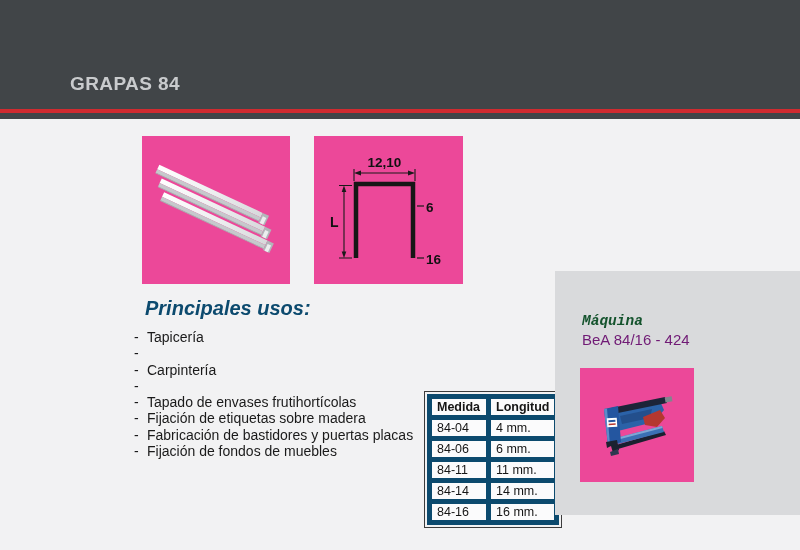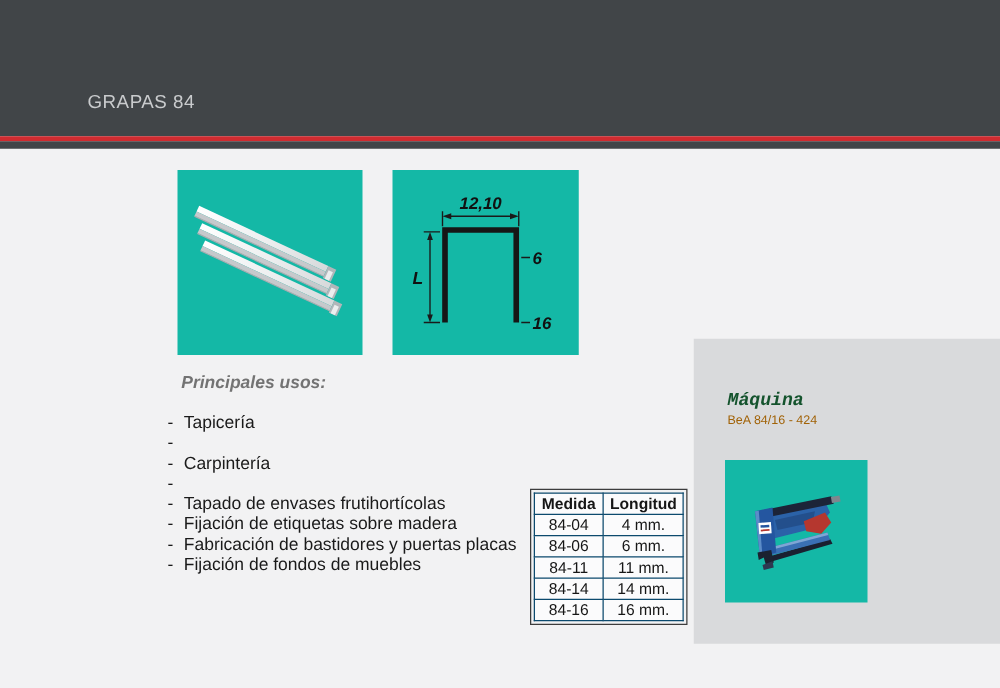--- a/index.html
+++ b/index.html
@@ -6,64 +6,64 @@
   body{
     width:800px;height:550px;position:relative;overflow:hidden;
     background:#f2f2f3;
     font-family:"Liberation Sans","DejaVu Sans",sans-serif;
     color:#191919;
   }
   
   .header{position:absolute;left:0;top:0;width:800px;height:109px;background:#414548;}
   .header-title{
     position:absolute;left:70px;top:73px;
-    font-size:15px;font-weight:400;letter-spacing:.4px;color:#c9cbcd;
+    font-size:19px;font-weight:700;letter-spacing:.4px;color:#c9cbcd;
   }
   .red-line{position:absolute;left:0;top:109px;width:800px;height:4px;background:#d02b30;}
   .dark-strip{position:absolute;left:0;top:113px;width:800px;height:6px;background:#414548;}
 
   
-  .img-box{position:absolute;background:#14b8a6;font-style:italic;}
+  .img-box{position:absolute;background:#ec4899;}
   .box-staples{left:142px;top:136px;width:148px;height:148px;}
   .box-diagram{left:314px;top:136px;width:149px;height:148px;}
 
   
   .usos-heading{
     position:absolute;left:145px;top:297px;
-    font-size:14px;font-weight:700;font-style:italic;color:#737373;
+    font-size:20px;font-weight:700;font-style:italic;color:#0c4a6e;
   }
   .usos-list{position:absolute;left:134px;top:329px;font-size:14px;color:#1a1a1a;}
   .uso{display:flex;gap:7px;height:16.3px;line-height:16.3px;white-space:nowrap;}
   .uso .dash{width:6px;}
 
   
   .specs{position:absolute;left:142px;top:472px;font-size:14px;color:#1a1a1a;}
   .specs div{height:15.7px;line-height:15.7px;white-space:nowrap;}
 
   
   .table-wrap{
     position:absolute;left:424px;top:391px;
     border:1px solid #3c3c3c;padding:2px;background:#f2f2f3;
   }
   table.sizes{border-collapse:collapse;font-size:12.5px;color:#161616;}
   table.sizes th,table.sizes td{
-    border:1px solid #0c4a6e;background:#fbfbfc;
-    height:16px;padding:0 5px;text-align:center;font-weight:400;white-space:nowrap;
+    border:5px solid #0c4a6e;background:#fbfbfc;
+    height:16px;padding:0 5px;text-align:left;font-weight:400;white-space:nowrap;
   }
   table.sizes th{font-weight:700;}
   table.sizes .c1{min-width:44px;}
   table.sizes .c2{min-width:48px;}
 
   
   .panel{position:absolute;left:555px;top:271px;width:245px;height:244px;background:#d9dadc;}
   .machine-heading{
     position:absolute;left:582px;top:313px;
     font-size:14.5px;font-weight:700;font-style:italic;color:#14532d;font-family:Liberation Mono, monospace;
   }
-  .machine-model{position:absolute;left:582px;top:331px;font-size:10px;color:#a16207;}
+  .machine-model{position:absolute;left:582px;top:331px;font-size:15px;color:#701a75;}
   .box-gun{left:580px;top:368px;width:114px;height:114px;}
 
   svg{display:block;}
 </style>
 </head>
 <body>
 
 <div class="header">
   <span class="header-title">GRAPAS 84</span>
 </div>

